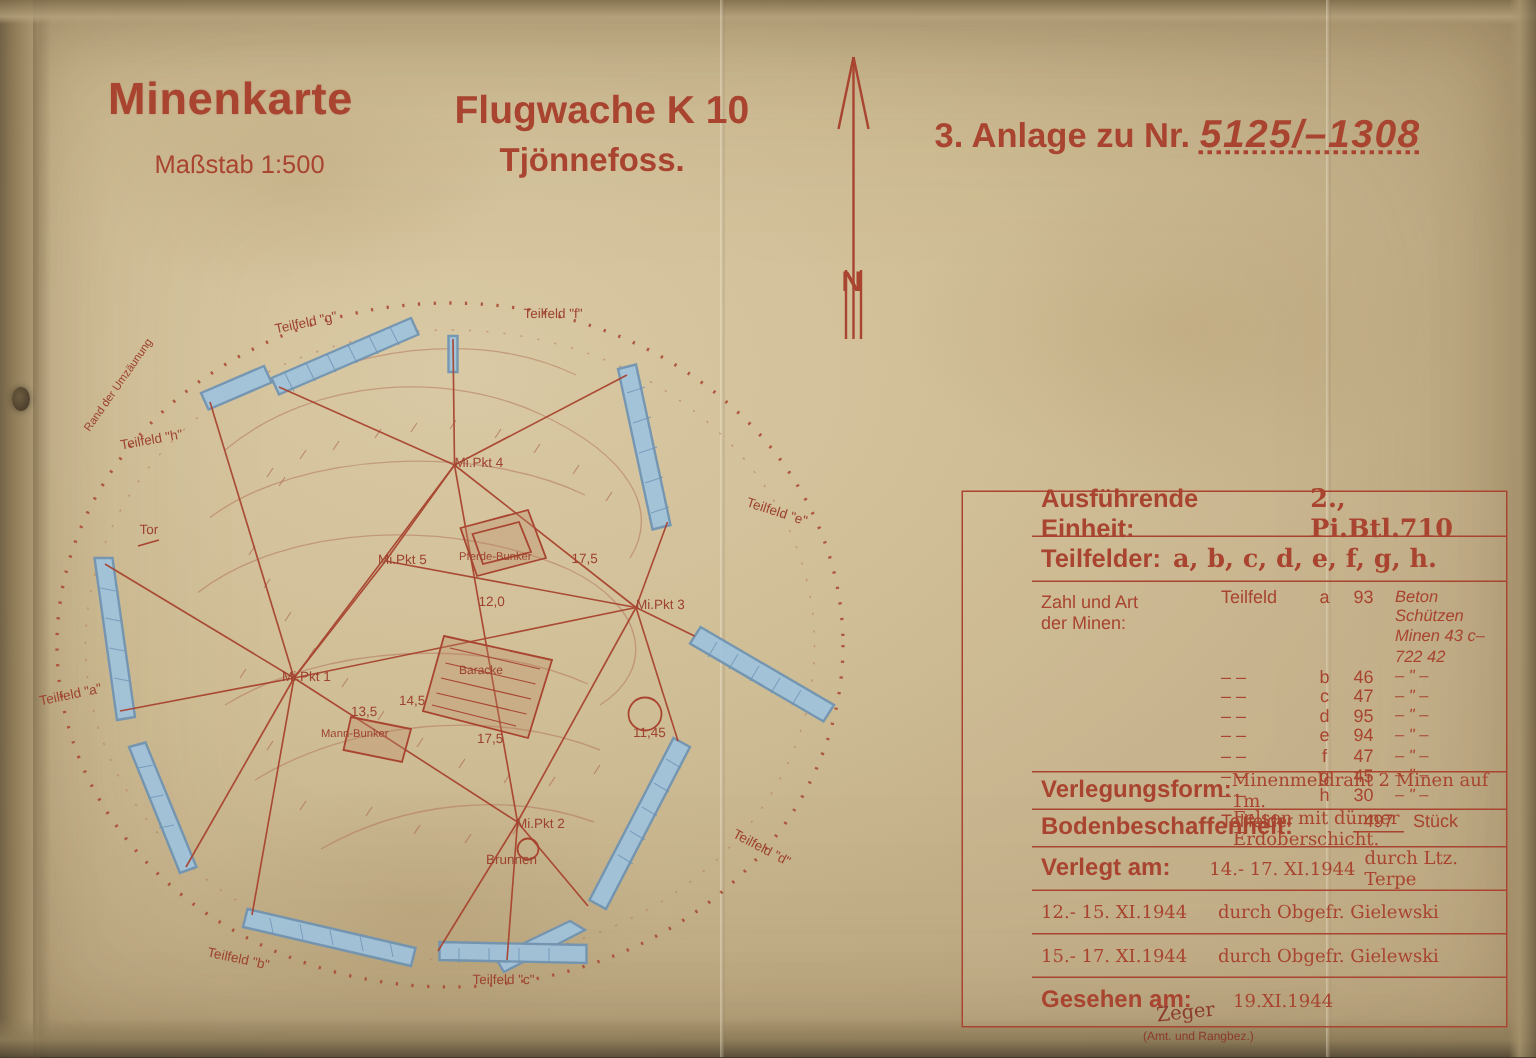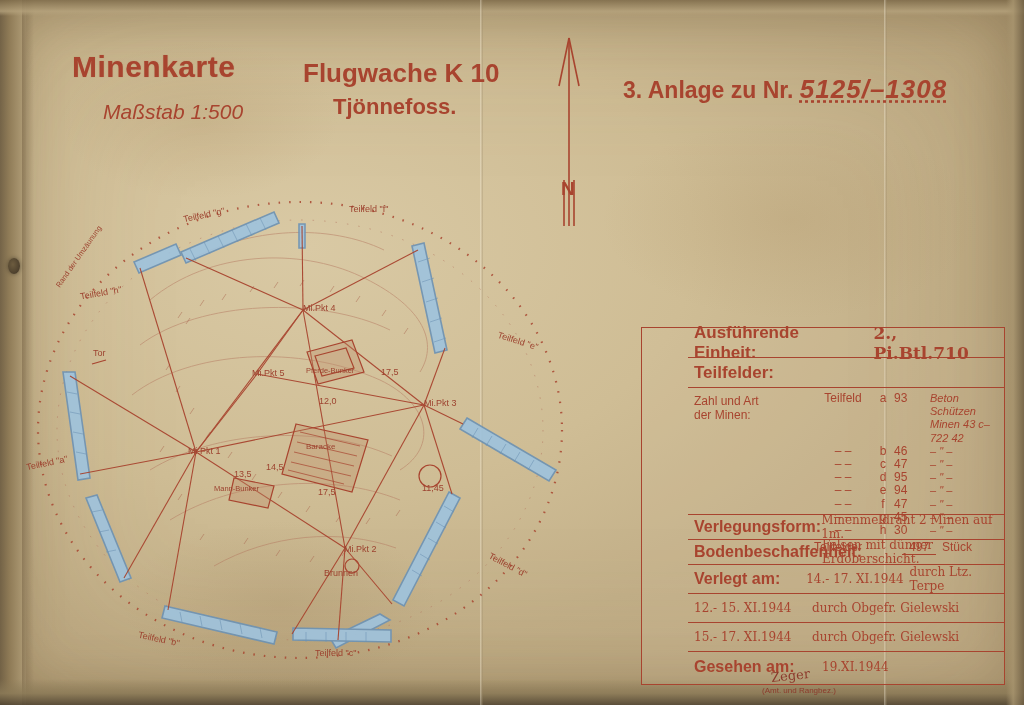--- a/index.html
+++ b/index.html
@@ -50,21 +50,21 @@
     position:absolute;left:8px;width:12px;height:16px;border-radius:50%;
     background:radial-gradient(ellipse at 40% 40%, #6d5c3f, #3f3425);
     box-shadow:0 0 4px rgba(0,0,0,.4);
   }
   
   .h-title{
     position:absolute;left:72px;top:50px;font-size:30px;font-weight:bold;
     color:#a8442f;letter-spacing:.5px;text-shadow:0 0 1px rgba(168,68,47,.4);
   }
   .h-sub{
-    position:absolute;left:103px;top:100px;font-size:21px;color:#a8442f;font-style:italic;
+    position:absolute;left:103px;top:100px;font-size:17px;color:#a8442f;
   }
   .h-title2{
     position:absolute;left:303px;top:58px;font-size:26px;font-weight:bold;color:#a8442f;
   }
   .h-sub2{
     position:absolute;left:333px;top:94px;font-size:22px;font-weight:bold;color:#a8442f;
   }
   .h-anlage{
     position:absolute;left:623px;top:74px;font-size:23px;font-weight:bold;color:#a8442f;
   }
@@ -101,23 +101,23 @@
   .lbl-b2{font-weight:bold;font-size:16px;}
   .val-b{font-weight:bold;font-size:17px;}
   .small{font-size:12px;}
   .smaller{font-size:11px;}
   .flexrow{display:flex;align-items:center;height:100%;}
   .col-left{width:128px;}
   .hand{font-family:"DejaVu Serif", serif;}
   
   .mines{position:absolute;left:10px;top:4px;right:4px;}
   .mrow{display:flex;font-size:12px;line-height:13.2px;}
-  .mrow .c1{width:58px;text-align:center;}
+  .mrow .c1{width:58px;text-align:left;}
   .mrow .c2{width:22px;text-align:center;}
-  .mrow .c3{width:30px;text-align:left;padding-right:6px;}
+  .mrow .c3{width:30px;text-align:center;padding-right:6px;}
   .mrow .c4{flex:1;text-align:left;font-style:italic;}
   .total{display:flex;font-size:12px;margin-top:3px;}
   .total .t1{width:88px;}
   .total .t2{width:34px;text-align:center;border-bottom:1px solid #a8442f;}
   .total .t3{padding-left:6px;text-align:center;}
   
   svg.map{position:absolute;left:0;top:0;width:1024px;height:705px;}
   .mlabel{
     position:absolute;font-size:9px;color:#9d4330;white-space:nowrap;
     font-family:"Liberation Sans",sans-serif;
@@ -308,20 +308,21 @@
     <div class="lrow r1">
       <div class="flexrow">
         <span class="lbl-b">Ausführende Einheit:</span>
         <span class="val-b hand" style="margin-left:8px">2., Pi.Btl.710</span>
       </div>
     </div>
 
     <div class="lrow r2">
       <div class="flexrow">
         <span class="lbl-b">Teilfelder:</span>
+        <span class="val-b hand" style="margin-left:8px">a, b, c, d, e, f, g, h.</span>
       </div>
     </div>
 
     <div class="lrow r3">
       <div style="position:absolute;left:6px;top:6px;width:120px">
         <div class="small">Zahl und Art</div>
         <div class="small">der Minen:</div>
       </div>
       <div class="mines" style="left:126px">
         <div class="mrow">

